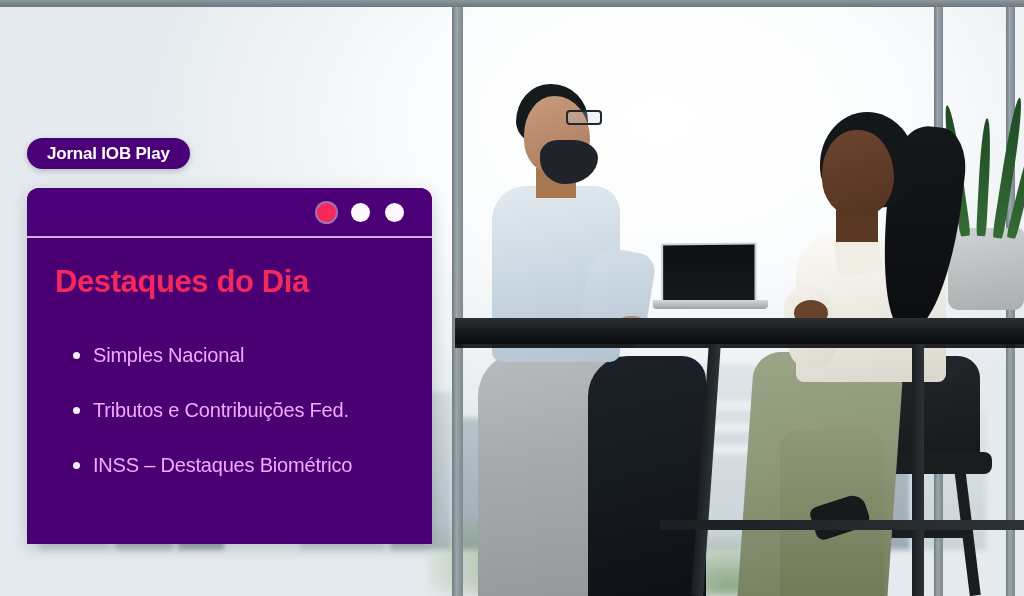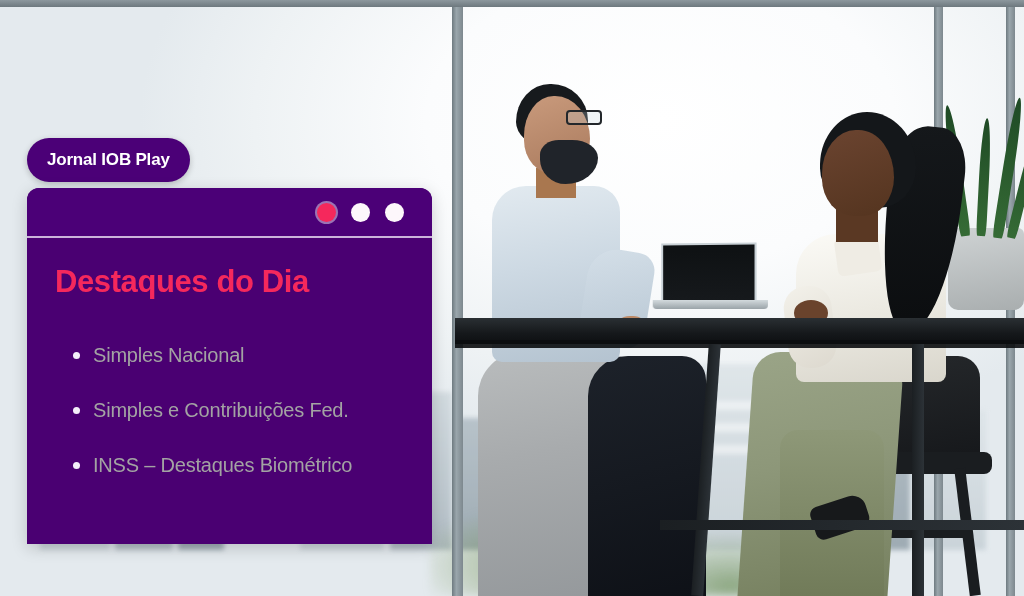--- a/index.html
+++ b/index.html
@@ -128,21 +128,21 @@
   .stool-seat { position:absolute; left:826px; top:452px; width:166px; height:22px; background:#1a1d20; border-radius:8px; }
   .stool-leg  { position:absolute; background:#1a1d20; }
 
   
   .pot { position:absolute; left:948px; top:228px; width:76px; height:82px; background:linear-gradient(170deg,#cfd3d4,#a9aeaf); border-radius:6px 6px 10px 10px; }
   .leaf { position:absolute; background:linear-gradient(180deg,#1f4a25,#356b35); border-radius:50% 50% 14% 14%; transform-origin:bottom center; }
 
   
   
   .badge {
-    position:absolute; left:27px; top:138px; height:44px;
+    position:absolute; left:27px; top:138px; height:31px;
     padding:0 20px;
     display:flex; align-items:center;
     background:#4b0077;
     border-radius:999px;
     color:#ffffff;
     font-size:17px; font-weight:bold;
     letter-spacing:-.2px;
     white-space:nowrap;
     box-shadow:0 2px 6px rgba(0,0,0,.22);
   }
@@ -171,21 +171,21 @@
     margin:0 0 0 28px;
     color:#f5285c;
     font-size:31px; font-weight:bold;
     letter-spacing:-.4px;
   }
   .bullets { list-style:none; margin:44px 0 0 0; padding:0; }
   .bullets li {
     position:relative;
     margin:0 0 33px 0;
     padding-left:66px;
-    color:#a3a3a3;
+    color:#f0abfc;
     font-size:20px;
     letter-spacing:-.2px;
     line-height:1.1;
     white-space:nowrap;
   }
   .bullets li::before {
     content:"";
     position:absolute; left:46px; top:8px;
     width:7px; height:7px; border-radius:50%;
     background:#f4eefa;
@@ -279,19 +279,19 @@
       <span class="dot b"></span>
       <span class="dot c"></span>
     </div>
     <div class="divider"></div>
 
     <div class="card-body">
       <h1 class="card-title">Destaques do Dia</h1>
 
       <ul class="bullets">
         <li>Simples Nacional</li>
-        <li>Simples e Contribuições Fed.</li>
+        <li>Tributos e Contribuições Fed.</li>
         <li>INSS – Destaques Biométrico</li>
       </ul>
     </div>
   </div>
 
 </div>
 
 </body></html>

